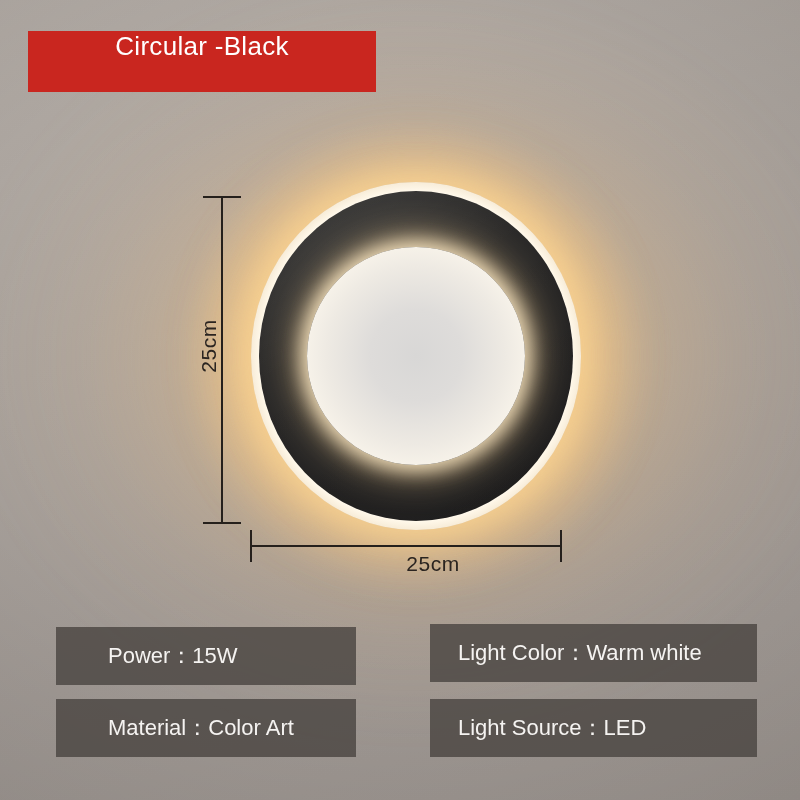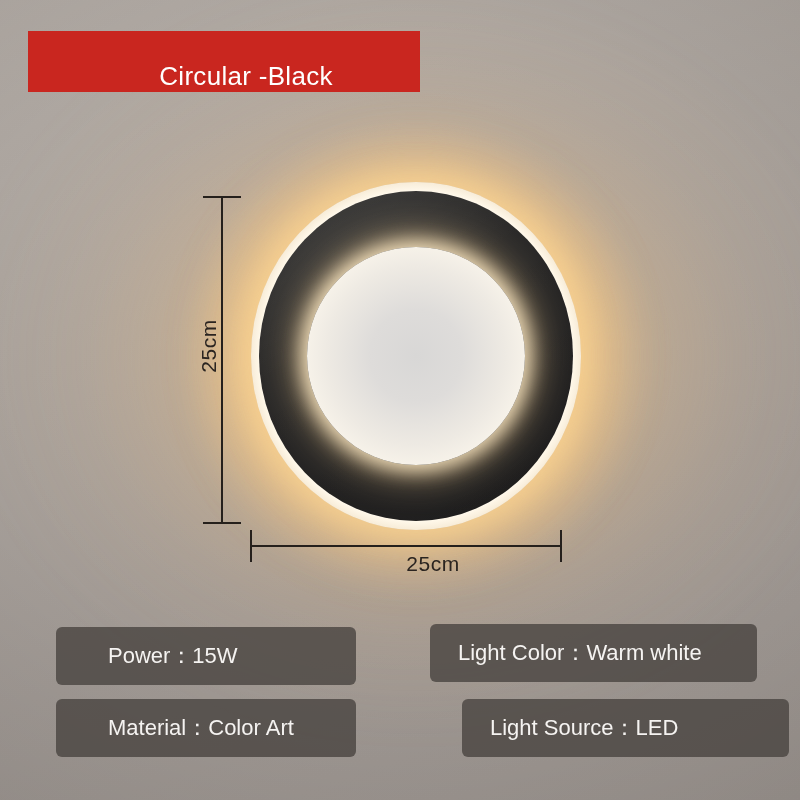--- a/index.html
+++ b/index.html
@@ -156,52 +156,50 @@
 
   
   .banner {
     position: absolute;
     left: 28px;
     top: 31px;
     width: 348px;
     height: 61px;
     background: #c9261f;
     display: flex;
-    align-items: flex-end;
+    align-items: flex-start;
     justify-content: center;
-    padding-left: 44px;
   }
   .banner-text {
     color: #ffffff;
     font-size: 26px;
     letter-spacing: 0.3px;
     white-space: nowrap;
   }
 
   
   .spec {
     position: absolute;
     background: rgba(73,68,64,0.80);
     display: flex;
     align-items: center;
     height: 58px;
-    border-radius: 6px;
   }
   .spec-text {
     color: #f5f3f1;
     font-size: 22px;
     white-space: nowrap;
     padding-left: 52px;
   }
   .spec-right .spec-text { padding-left: 28px; }
 
   .spec-power    { left: 56px;  top: 627px; width: 300px; }
   .spec-material { left: 56px;  top: 699px; width: 300px; }
   .spec-color    { left: 430px; top: 624px; width: 327px; }
-  .spec-source   { left: 430px; top: 699px; width: 327px; margin-left: 32px; }
+  .spec-source   { left: 430px; top: 699px; width: 327px; }
 </style>
 </head>
 <body>
 
 <div id="scene">
 
   <div class="wall-shade"></div>
   <div class="glow-wide"></div>
   <div class="glow-tight"></div>
 

